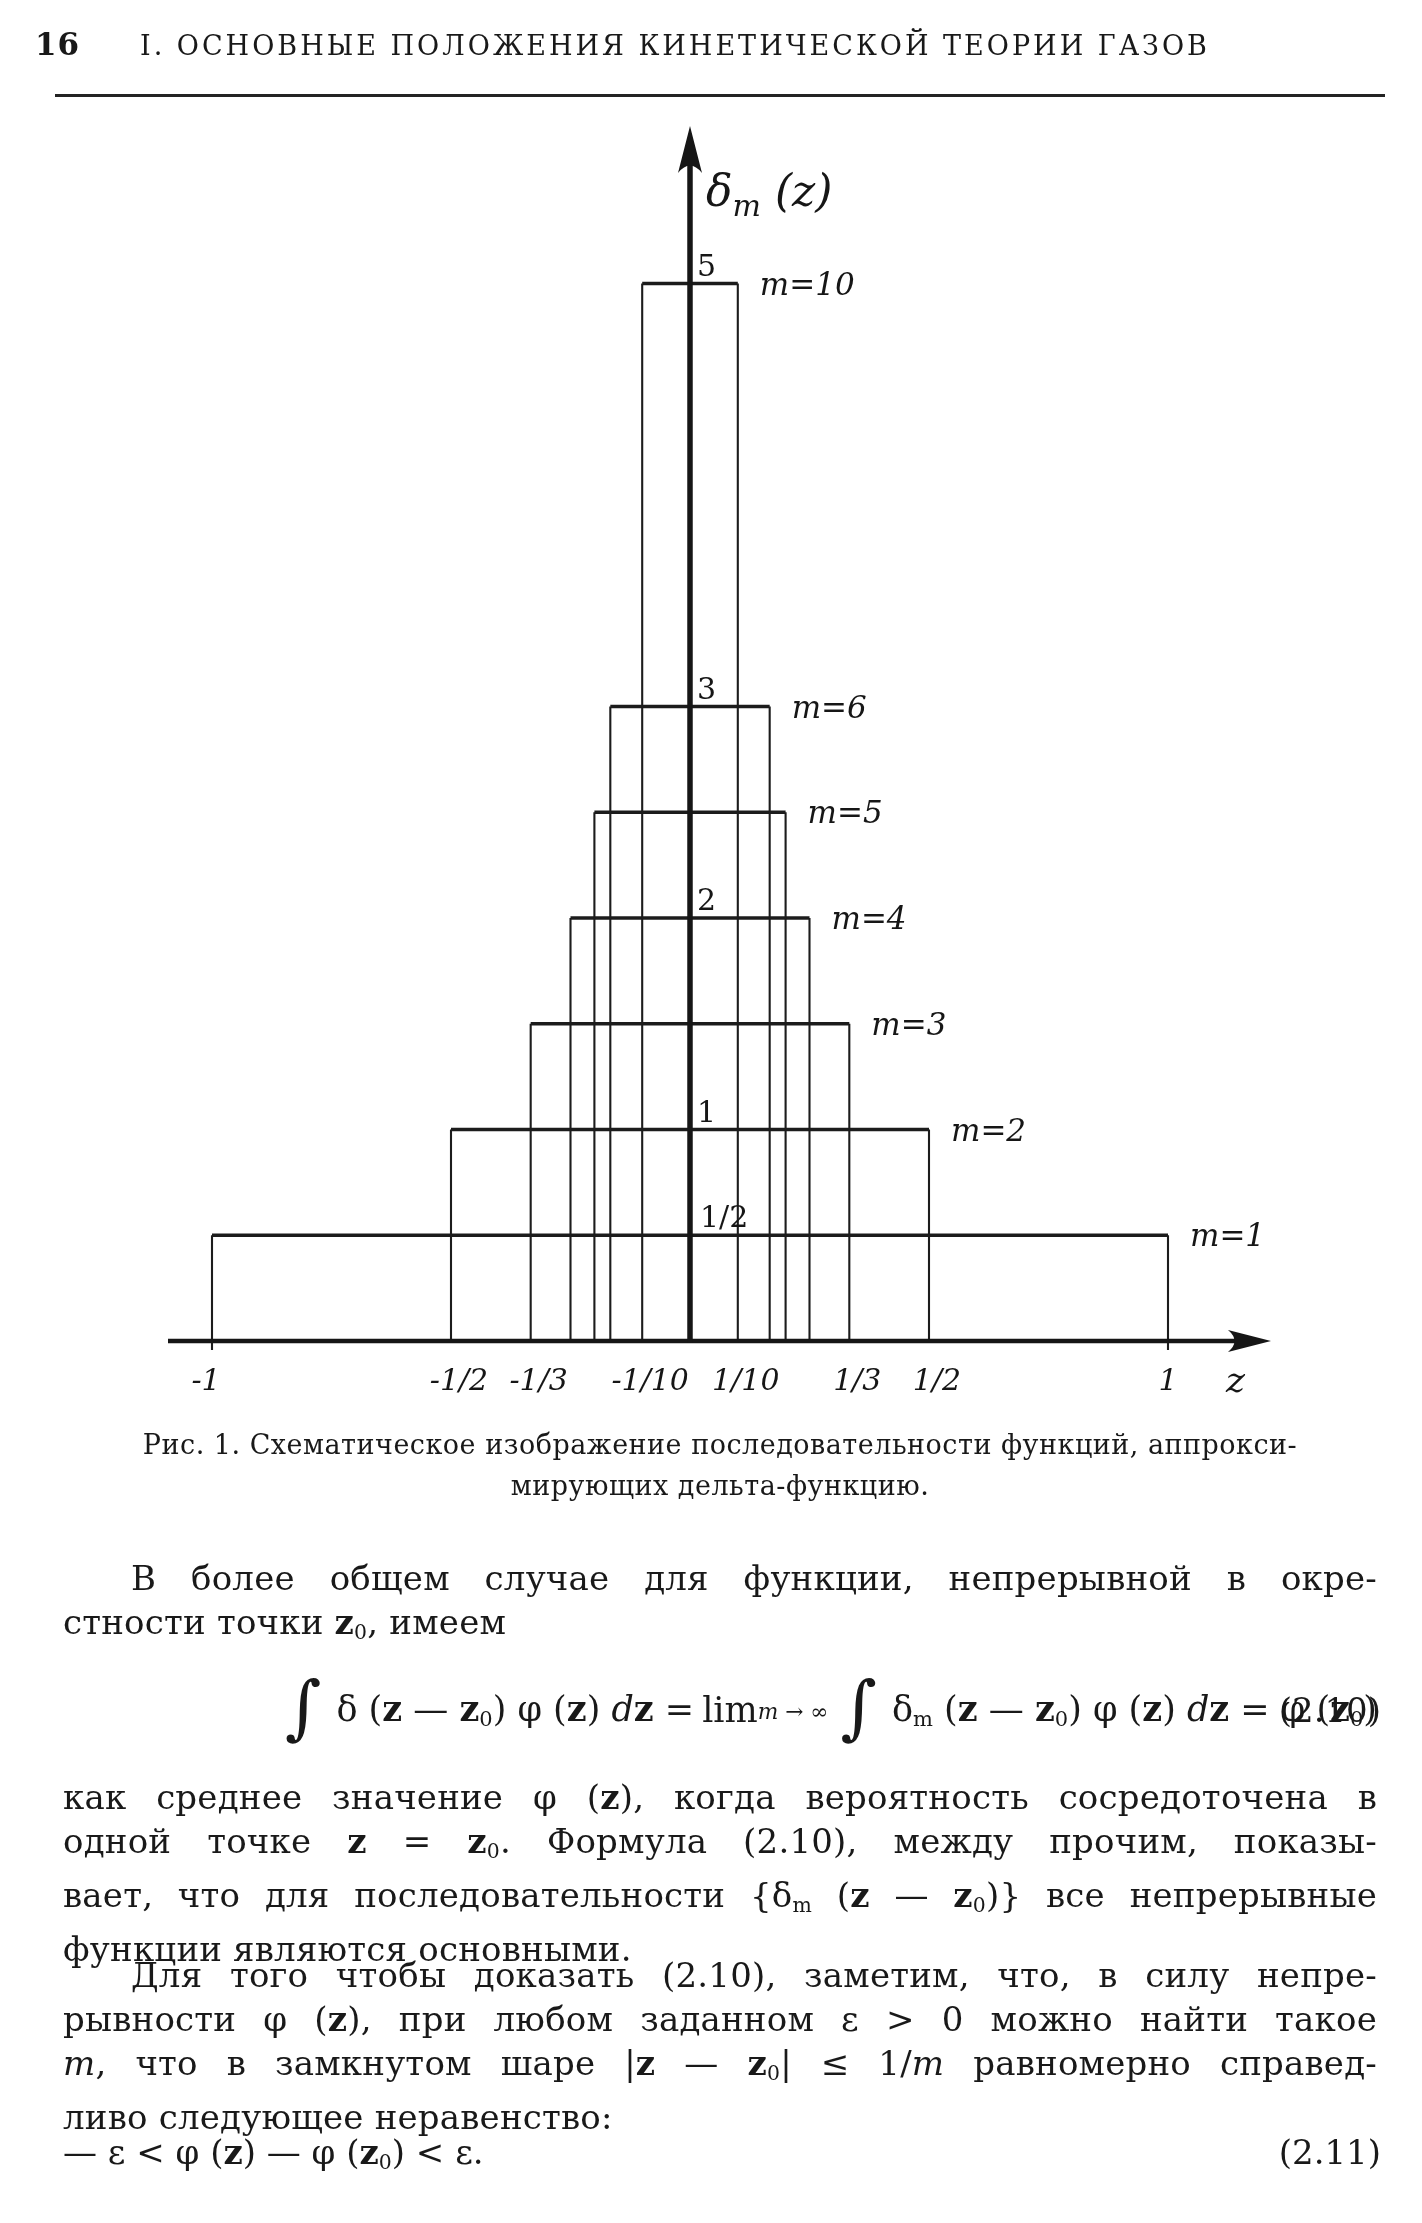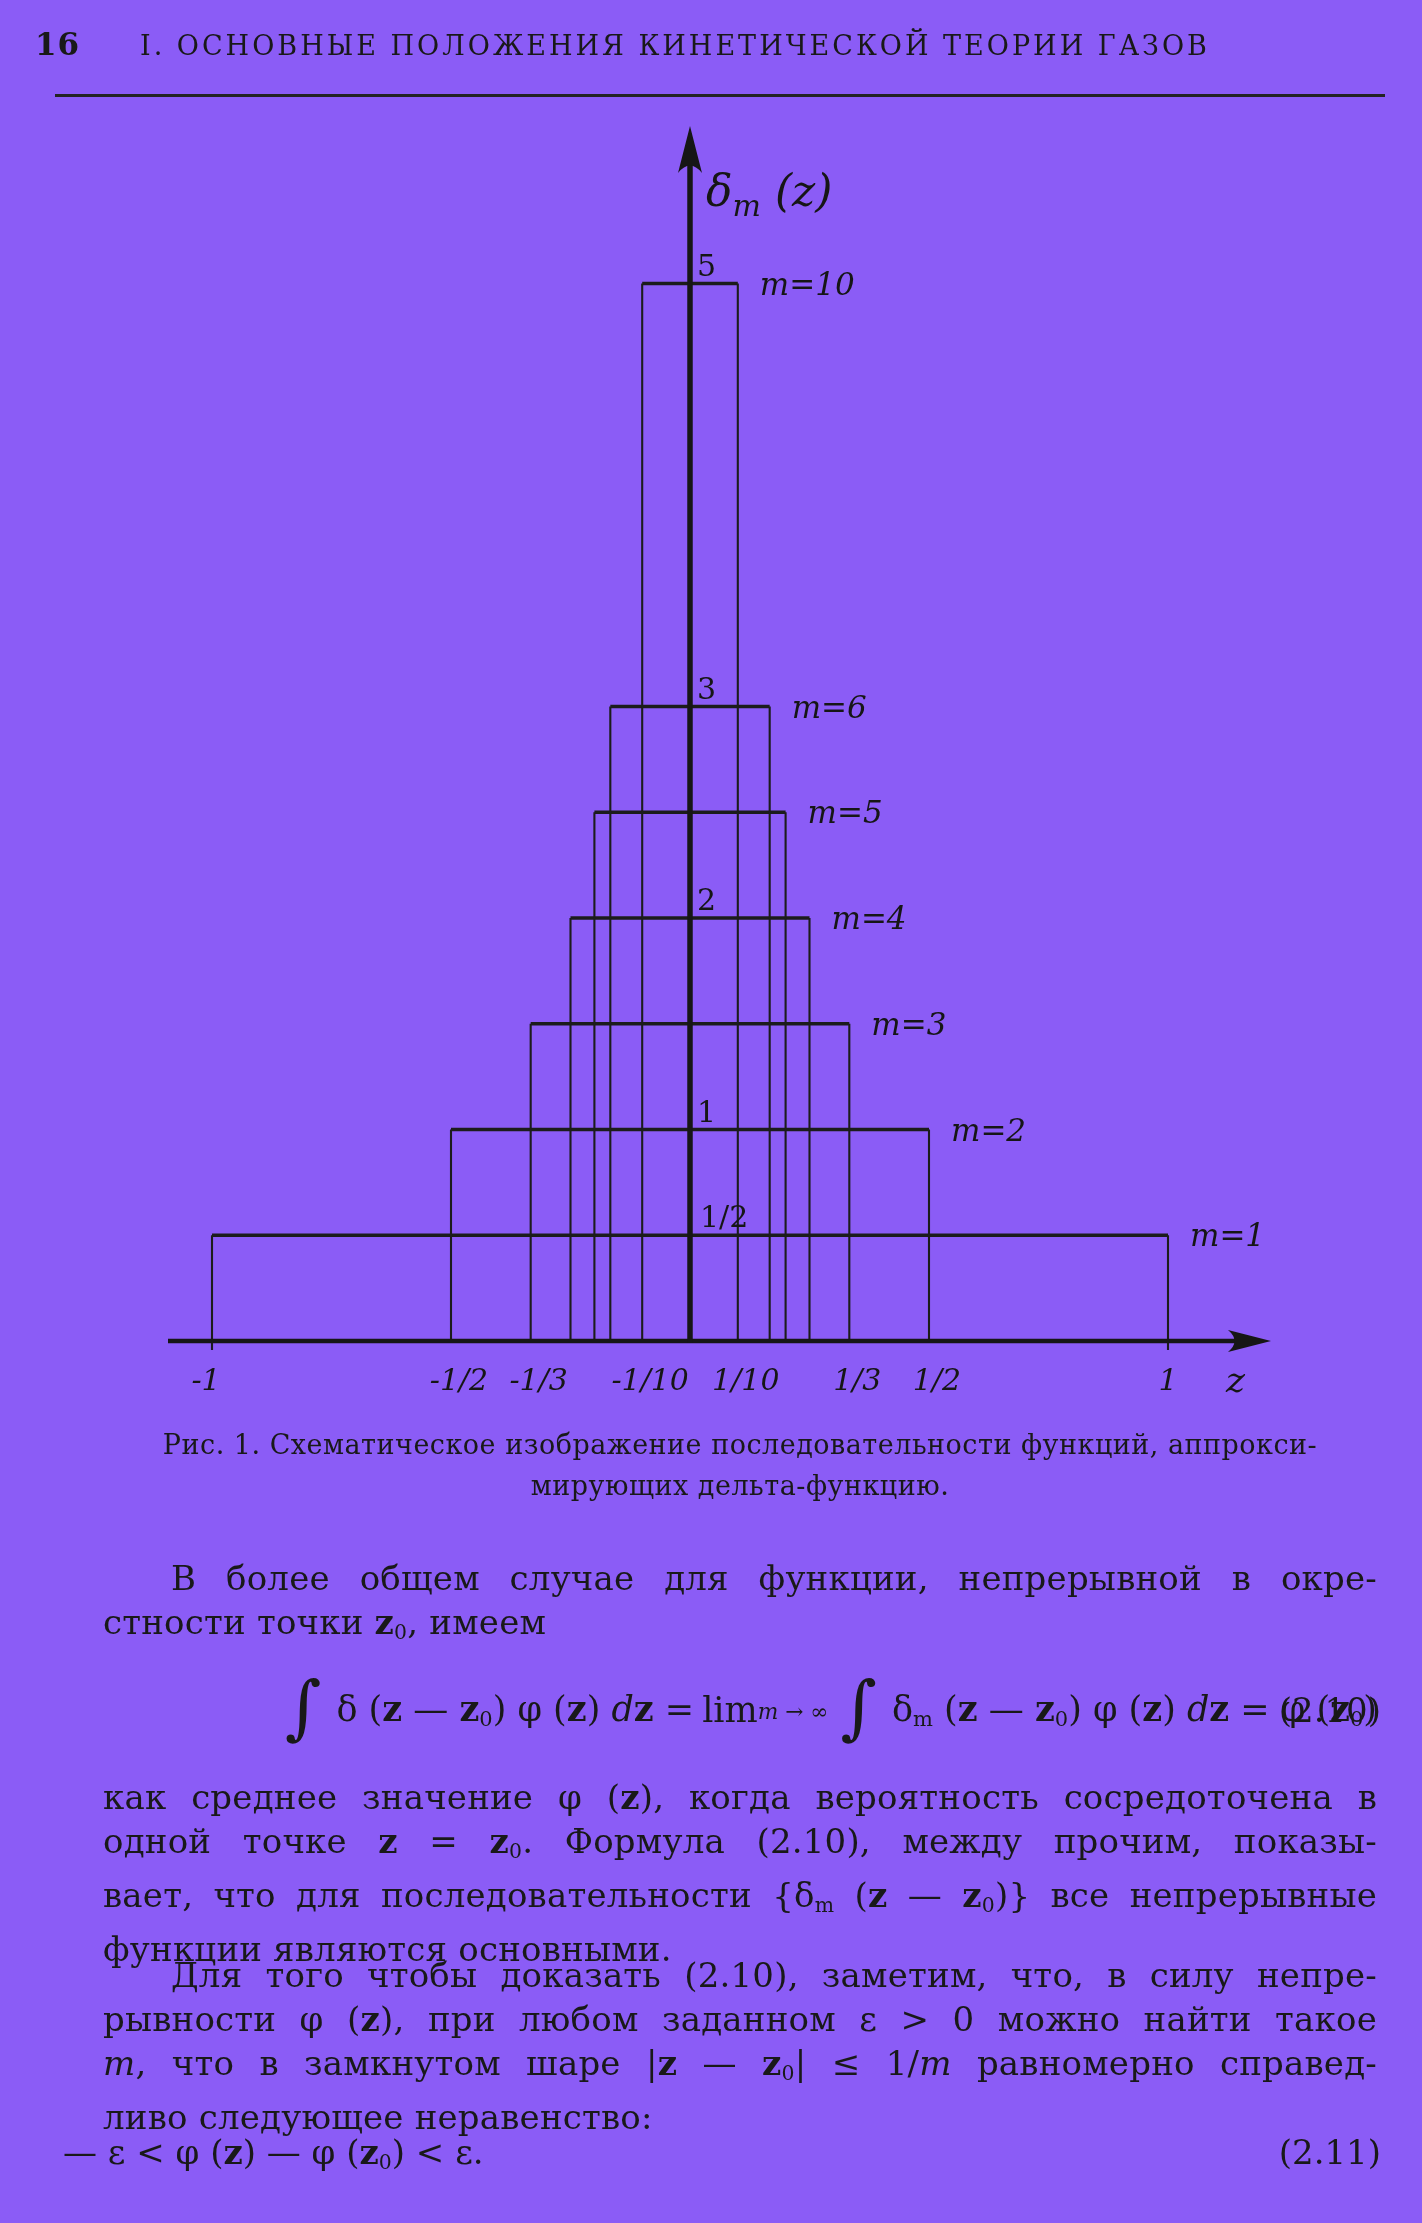--- a/index.html
+++ b/index.html
@@ -1,21 +1,21 @@
 <!DOCTYPE html>
 <html><head>
 <meta charset="utf-8">
 <style>
   html,body{margin:0;padding:0;}
   body{background:#e8e8e6;}
   #page{
     position:relative;
     width:1422px;height:2223px;
     margin:0 auto;
-    background:#8b5cf6;
+    background:#ffffff;
     font-family:"DejaVu Serif","Liberation Serif",serif;
     color:#191919;
     overflow:hidden;
   }
   
   #page-number{
     position:absolute;left:35px;top:26px;
     font-size:31px;font-weight:bold;letter-spacing:1px;
   }
   #chapter-header{
@@ -30,21 +30,21 @@
   
   #fig-svg{position:absolute;left:0;top:90px;}
   #fig-svg text{font-family:"DejaVu Serif","Liberation Serif",serif;fill:#161616;}
   
   .col{position:absolute;left:63px;width:1314px;}
   #figure-caption{top:1424px;text-align:center;font-size:27px;line-height:41px;letter-spacing:0.5px;}
   .para{font-size:34px;line-height:44px;letter-spacing:0.2px;}
   #para-1{top:1556px;}
   #para-2{top:1775px;}
   #para-3{top:1953px;}
-  .line{white-space:nowrap;margin-left:40px;}
+  .line{white-space:nowrap;}
   .jl{text-align:justify;text-align-last:justify;white-space:normal;}
   .indent{padding-left:68px;}
   .seg-n{}
   .seg-b{font-weight:bold;}
   .seg-i{font-style:italic;}
   .seg-s{font-size:0.6em;vertical-align:-0.25em;}
   .seg-int{font-size:2em;font-style:italic;line-height:0;vertical-align:-0.14em;padding:0 4px;}
   
   #formula-210{top:1650px;height:120px;display:flex;align-items:center;justify-content:flex-end;font-size:35px;position:absolute;}
   #formula-211{top:2132px;text-align:left;font-size:34px;position:absolute;}

